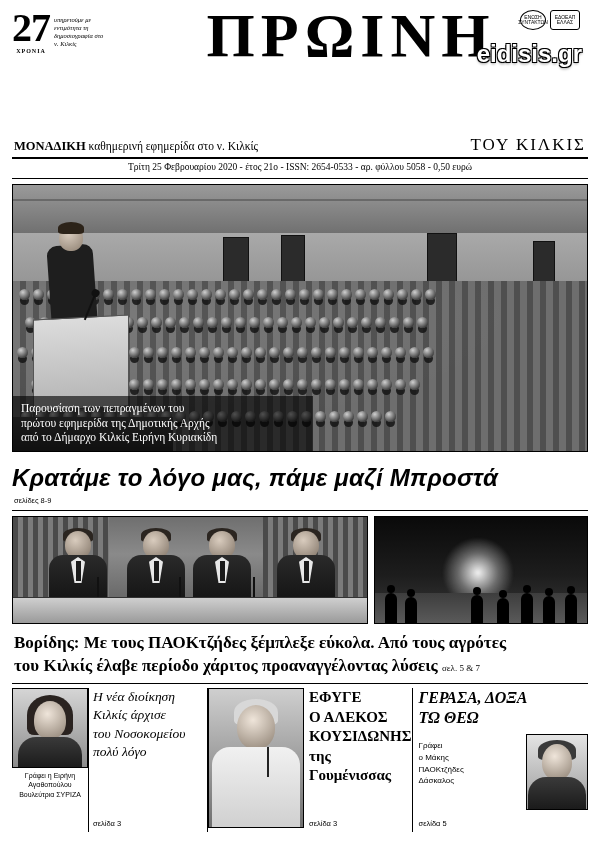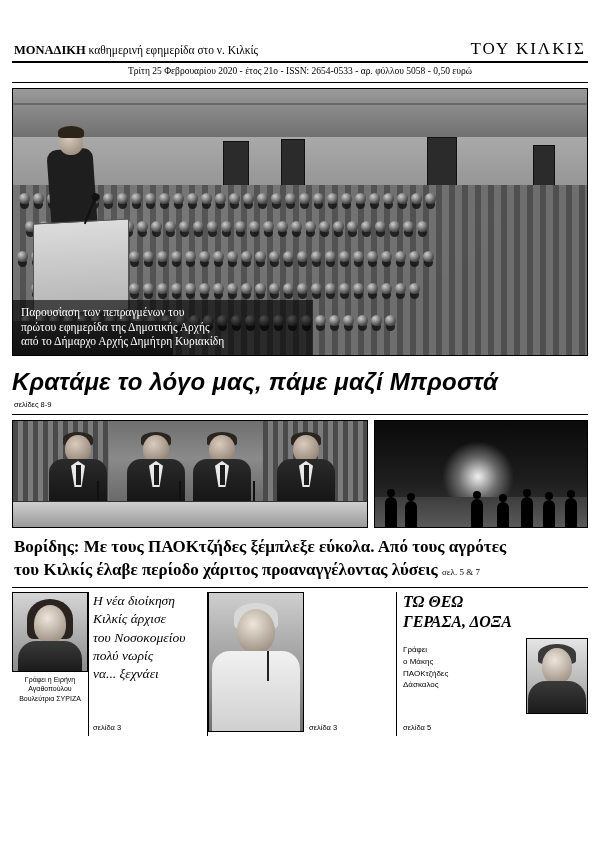--- a/index.html
+++ b/index.html
@@ -410,20 +410,39 @@
     line-height: 1.25;
     font-family: "Liberation Serif", serif;
   }
   .col-sep { width: 1px; background: #000; }
 </style>
 </head>
 <body>
 
 <div class="page">
 
+  <div class="masthead">
+
+    <div class="anniv">
+      <div class="anniv-left">
+        <div class="anniv-num">27</div>
+        <div class="anniv-chronia">ΧΡΟΝΙΑ</div>
+      </div>
+      <div class="anniv-text">υπηρετούμε με εντιμότητα τη δημοσιογραφία στο ν. Κιλκίς</div>
+    </div>
+
+    <div class="title-block">
+      <h1 class="paper-title">ΠΡΩΙΝΗ</h1>
+      <div class="logos">
+        <div class="logo-badge oval">ΕΝΩΣΗ ΣΥΝΤΑΚΤΩΝ</div>
+        <div class="logo-badge">ΕΔΟΕΑΠ ΕΛΛΑΣ</div>
+      </div>
+      <div class="site-url">eidisis.gr</div>
+    </div>
+  </div>
 
   <div class="subtitle-row">
     <div class="subtitle-left">
       <b>ΜΟΝΑΔΙΚΗ</b><span> καθημερινή εφημερίδα στο ν. Κιλκίς</span>
     </div>
     <div class="subtitle-right">ΤΟΥ ΚΙΛΚΙΣ</div>
   </div>
 
   <div class="rule-thick"></div>
   <div class="dateline">Τρίτη 25 Φεβρουαρίου 2020 - έτος 21ο - ISSN: 2654-0533 - αρ. φύλλου 5058 - 0,50 ευρώ</div>
@@ -603,21 +622,21 @@
       <div class="sp-body"></div>
       <div class="sp-head"></div>
       <div class="sp-hair"></div>
       <div class="podium"></div>
       <div class="podium-mic"></div>
     </div>
 
     <div class="caption-box">
       <div>Παρουσίαση των πεπραγμένων του</div>
       <div>πρώτου εφημερίδα της Δημοτικής Αρχής</div>
-      <div>από το Δήμαρχο Αρχής Δημήτρη Κυριακίδη</div>
+      <div>από το Δήμαρχο Κιλκίς Ειρήνη Κυριακίδη</div>
     </div>
   </div>
 
   <div class="headline">Κρατάμε το λόγο μας, πάμε μαζί Μπροστά</div>
   <div class="headline-ref">σελίδες 8-9</div>
   <div class="rule-thin"></div>
 
   <div class="photo-row" style="margin-top:5px;">
     <div class="panel-photo">
       <div class="panel-bg"></div>
@@ -696,48 +715,54 @@
       </div>
     </div>
 
     <div class="col-sep"></div>
 
     <div class="bs-col" style="flex:0 0 118px; padding-left:4px;">
       <div class="bs-text italic">
         <div>Η νέα διοίκηση</div>
         <div>Κιλκίς άρχισε</div>
         <div>του Νοσοκομείου</div>
-        <div>πολύ νωρίς</div>
-        <div>να... ξεχνάει</div>
+        <div>πολύ λόγο</div>
       </div>
       <div class="bs-ref" style="position:absolute;bottom:4px;left:4px;">σελίδα 3</div>
     </div>
 
     <div class="col-sep"></div>
 
     <div class="bs-col" style="flex:0 0 96px;">
       <div class="bs-photo" style="width:96px;height:140px;">
         <div class="portrait-bg" style="background:linear-gradient(180deg,#cfcfcf,#6f6f6f);"></div>
         <div class="p-hair" style="top:10px;width:44px;height:26px;background:#d8d8d8;"></div>
         <div class="p-head" style="top:16px;width:38px;height:44px;"></div>
         <div class="p-body" style="top:58px;width:88px;height:82px;background:linear-gradient(180deg,#f1f1f1,#cfcfcf);"></div>
         <div class="mic-stick" style="left:58px;bottom:50px;height:30px;background:#222;"></div>
       </div>
     </div>
 
     <div class="bs-col" style="flex:0 0 92px; padding-left:5px;">
+      <div class="bs-title-serif">
+        <div>ΕΦΥΓΕ</div>
+        <div>Ο ΑΛΕΚΟΣ</div>
+        <div>ΚΟΥΣΙΔΩΝΗΣ</div>
+        <div>της</div>
+        <div>Γουμένισσας</div>
+      </div>
       <div class="bs-ref" style="position:absolute;bottom:4px;left:5px;">σελίδα 3</div>
     </div>
 
     <div class="col-sep"></div>
 
     <div class="bs-col" style="flex:1; padding-left:6px;">
       <div class="bs-bold-italic">
+        <div>ΓΕΡΑΣΑ, ΔΟΞΑ</div>
         <div>ΤΩ ΘΕΩ</div>
-        <div>ΓΕΡΑΣΑ, ΔΟΞΑ</div>
       </div>
       <div style="display:flex; gap:6px; margin-top:6px;">
         <div class="bs-caption" style="text-align:left; flex:1; font-size:8px; line-height:1.45; padding-top:6px;">
           <div>Γράφει</div>
           <div>ο Μάκης</div>
           <div>ΠΑΟΚτζήδες</div>
           <div>Δάσκαλος</div>
         </div>
         <div class="bs-photo" style="width:62px;height:76px;flex:0 0 62px;">
           <div class="portrait-bg" style="background:linear-gradient(180deg,#e4e4e4,#9a9a9a);"></div>

